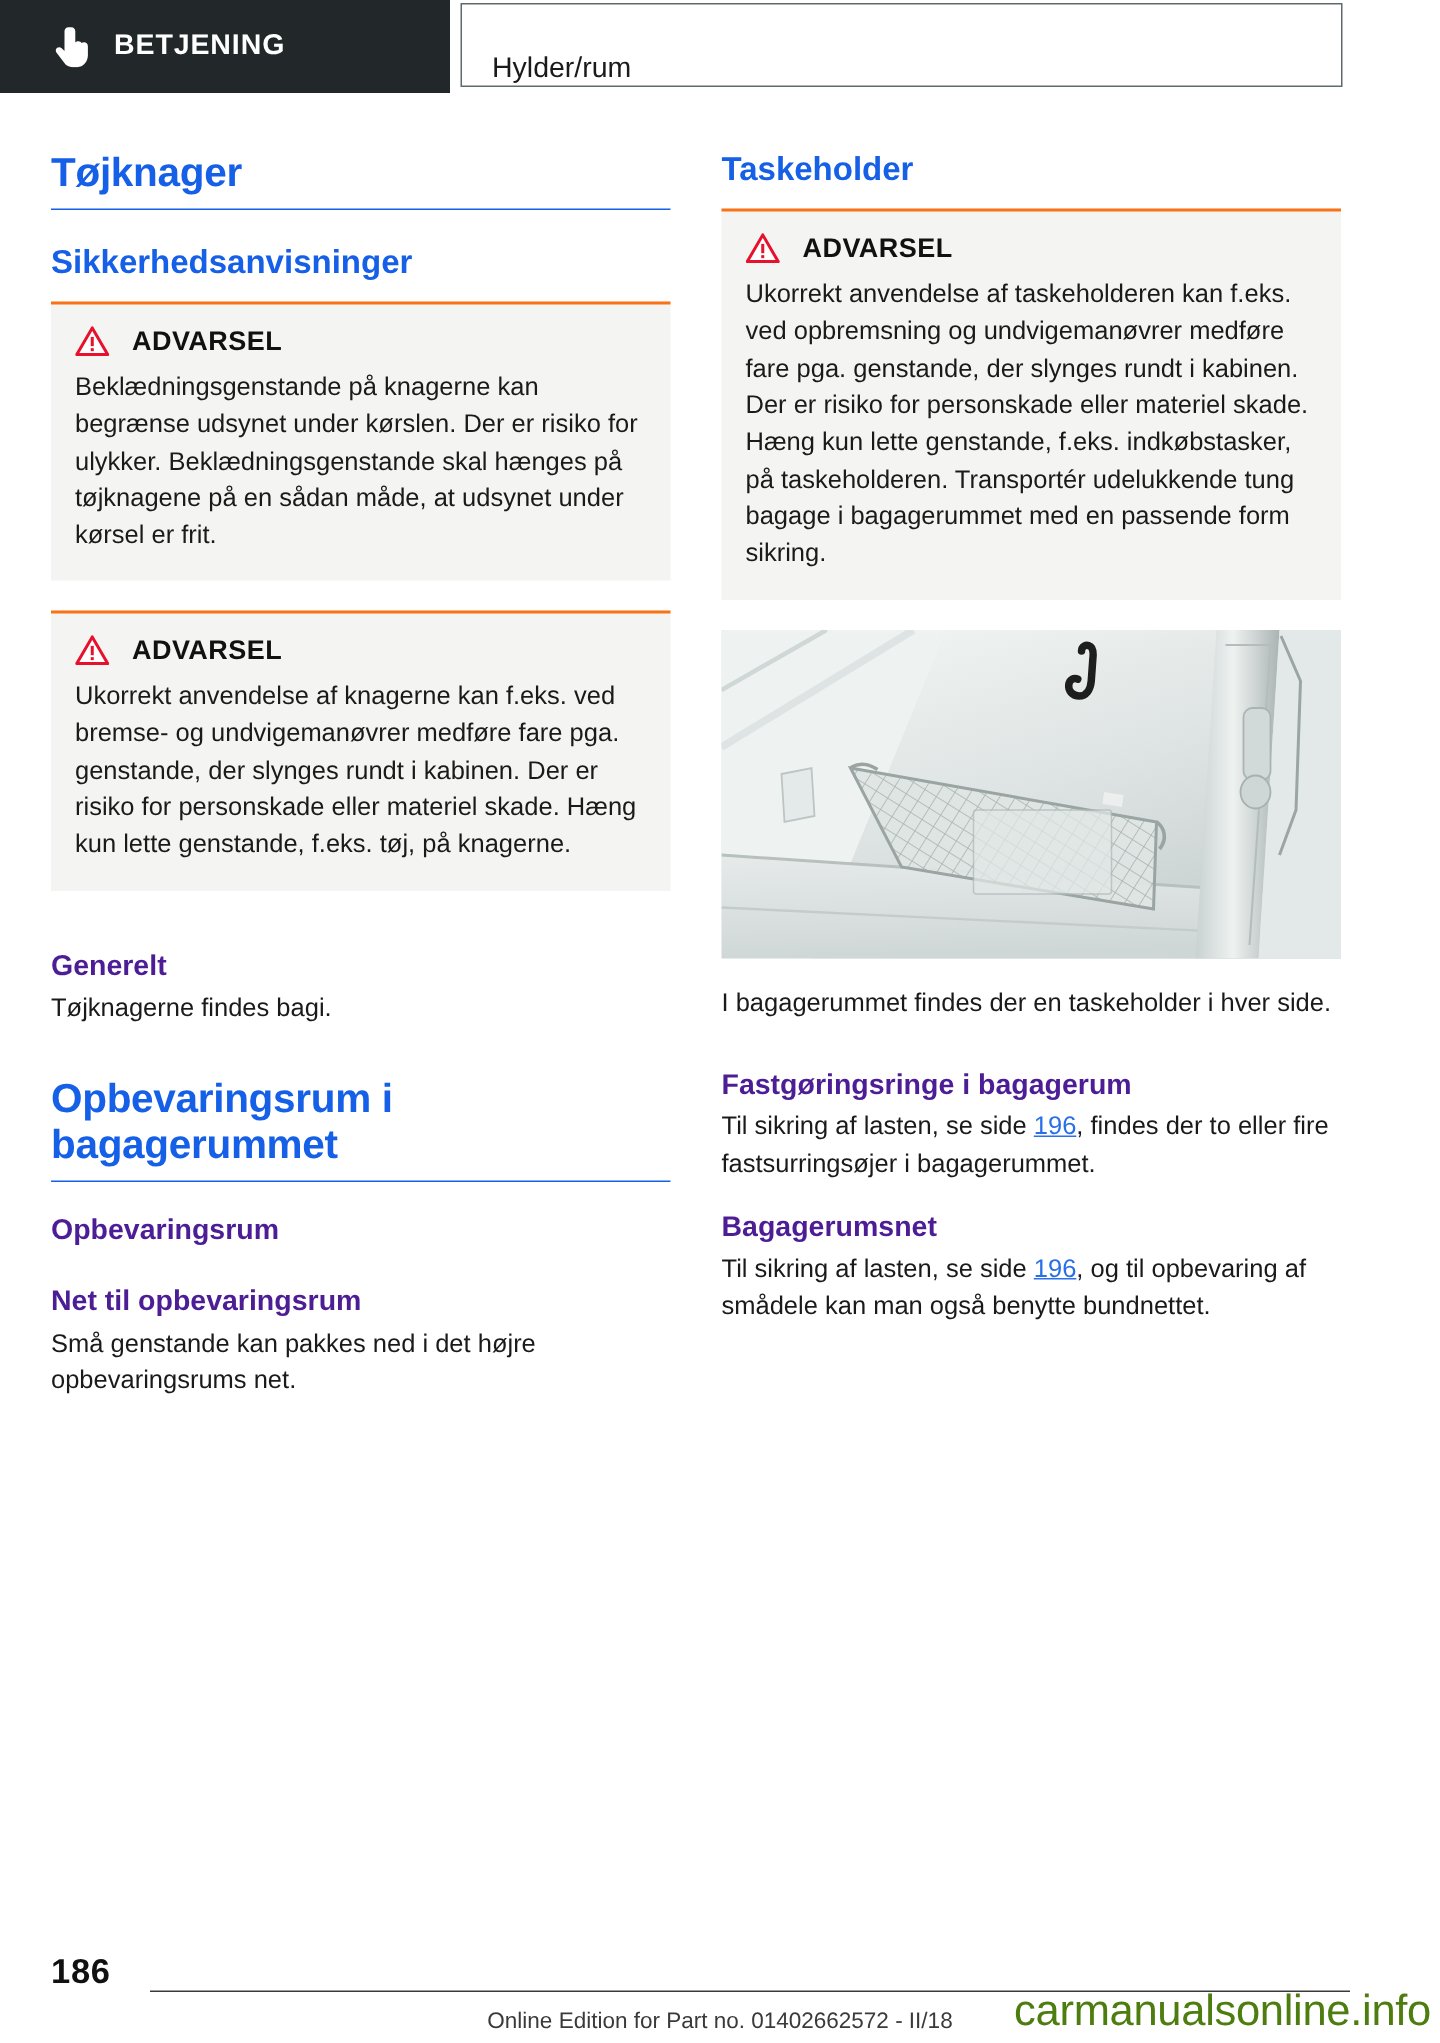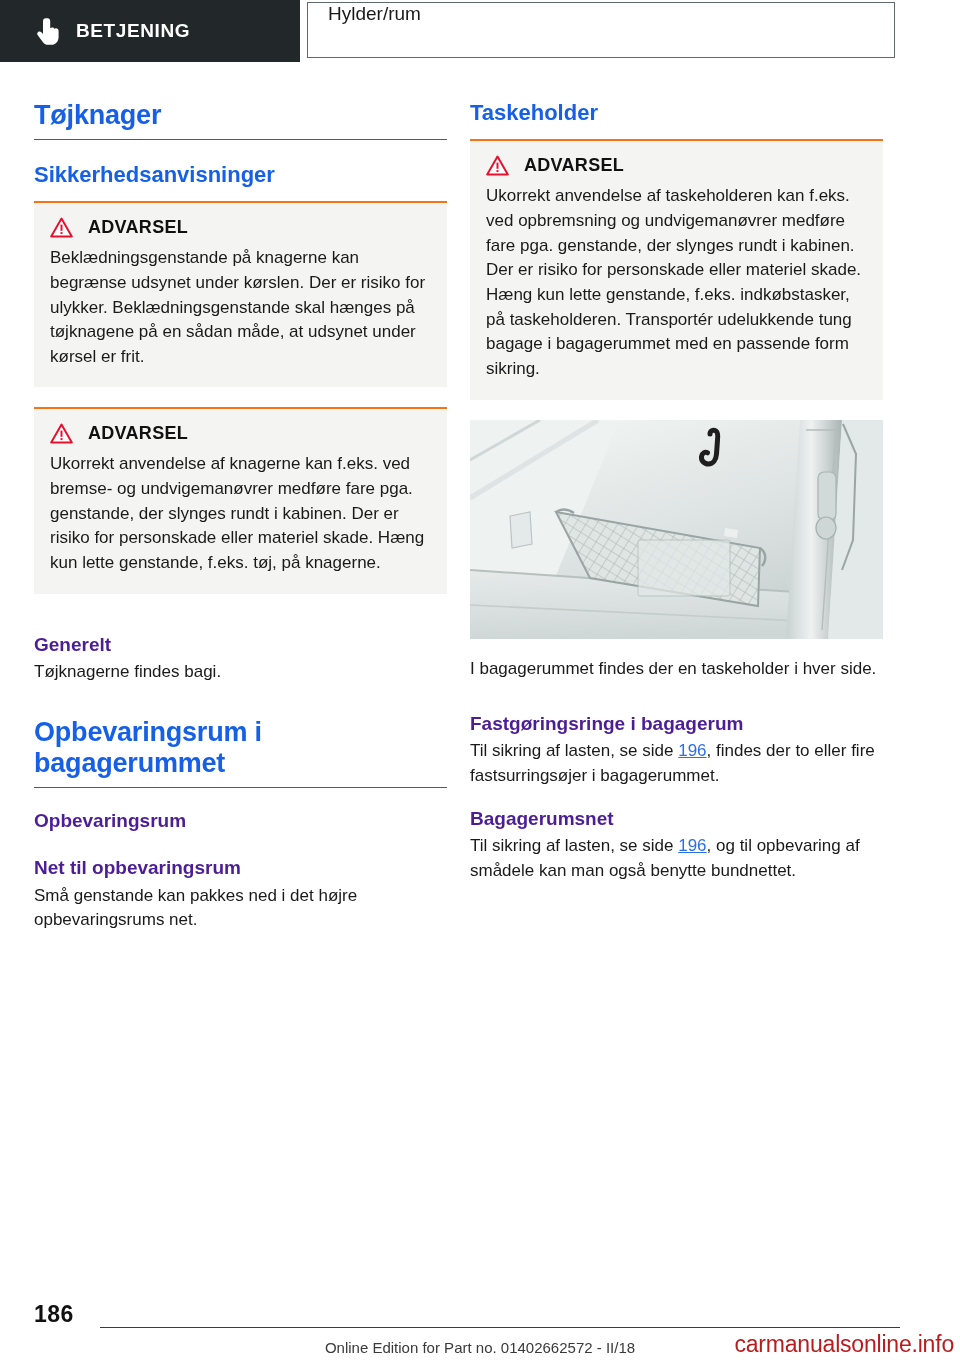--- a/index.html
+++ b/index.html
@@ -52,39 +52,39 @@
   .header-crumb {
     position: absolute;
     left: 307px;
     top: 2px;
     width: 588px;
     height: 56px;
     background: #ffffff;
     border: 1.5px solid #5e6a6b;
     box-sizing: border-box;
     display: flex;
-    align-items: flex-start;
+    align-items: flex-end;
     padding-left: 20px;
   }
   .header-crumb-label {
     font-size: 19px;
     color: #1a1a1a;
     white-space: nowrap;
   }
 
   
   .page {
     position: relative;
     padding: 38px 34px 0 34px;
     box-sizing: border-box;
     width: 960px;
   }
   .columns {
     display: flex;
-    gap: 23px;
+    gap: 34px;
     align-items: flex-start;
   }
   .col {
     width: 413px;
     flex: 0 0 413px;
   }
 
   
   .h1 {
     color: #1560e6;
@@ -198,22 +198,22 @@
     right: 0;
     bottom: 6px;
     text-align: center;
     font-size: 15px;
     color: #3a3a3a;
   }
   .footer-watermark {
     position: absolute;
     right: 6px;
     bottom: 4px;
-    font-size: 23px;
-    color: #b91c1c;
+    font-size: 29px;
+    color: #4d7c0f;
     letter-spacing: -0.2px;
   }
 </style>
 </head>
 <body>
 
 <div class="header">
   <div class="header-tab">
     <svg class="hand-icon" viewBox="0 0 24 28" aria-hidden="true">
       <path fill="#ffffff" d="M11.6 1.2c1.5 0 2.6 1.2 2.6 2.7v7.4c.5-.5 1.2-.8 2-.8 1 0 1.8.5 2.2 1.2.4-.3 1-.5 1.6-.5 1.4 0 2.6 1.1 2.6 2.6v6.1c0 4.3-3 7.9-7.2 7.9h-3c-2.3 0-4.3-1-5.6-2.9L1.6 18c-.7-1-.5-2.4.5-3.1.9-.7 2.2-.6 3 .2L7 17V3.9c0-1.5 1.1-2.7 2.6-2.7z"></path>

